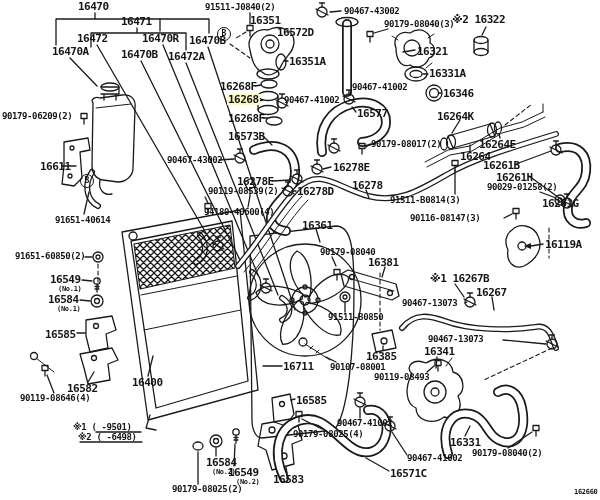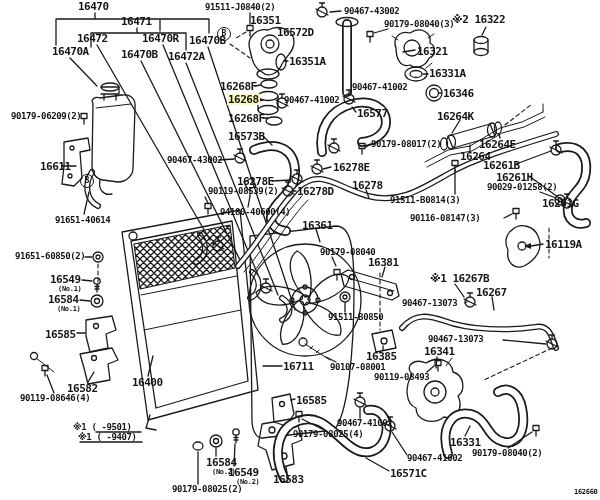--- a/index.html
+++ b/index.html
@@ -349,26 +349,26 @@
       <div class="lbl lg" style="left: 429px; top: 68px;">16331A</div>
       <div class="lbl lg" style="left: 443px; top: 88px;">16346</div>
       <div class="lbl lg" style="left: 289px; top: 56px;">16351A</div>
       <div class="lbl lg" style="left: 220px; top: 81px;">16268F</div>
       <div class="lbl lg hl" style="left: 227px; top: 94px;">16268</div>
       <div class="lbl sm" style="left: 284px; top: 96px;">90467-41002</div>
       <div class="lbl lg" style="left: 228px; top: 113px;">16268F</div>
       <div class="lbl lg" style="left: 228px; top: 131px;">16573B</div>
       <div class="lbl sm" style="left: 352px; top: 83px;">90467-41002</div>
       <div class="lbl lg" style="left: 357px; top: 108px;">16577</div>
-      <div class="lbl sm" style="left: 11px; top: 112px;">90179-06209(2)</div>
+      <div class="lbl sm" style="left: 2px; top: 112px;">90179-06209(2)</div>
       <div class="lbl lg" style="left: 40px; top: 161px;">16611</div>
       <div class="lbl sm" style="left: 167px; top: 156px;">90467-43002</div>
       <div class="lbl sm" style="left: 55px; top: 216px;">91651-40614</div>
       <div class="lbl sm" style="left: 178px; top: 187px; padding-left: 30px;">90119-08539(2)</div>
-      <div class="lbl sm" style="left: 220px; top: 208px; text-align: right;">94180-40600(4)</div>
+      <div class="lbl sm" style="left: 204px; top: 208px; text-align: right;">94180-40600(4)</div>
       <div class="lbl lg" style="left: 237px; top: 176px;">16278E</div>
       <div class="lbl lg" style="left: 333px; top: 162px;">16278E</div>
       <div class="lbl lg" style="left: 297px; top: 186px;">16278D</div>
       <div class="lbl lg" style="left: 352px; top: 180px;">16278</div>
       <div class="lbl sm" style="left: 371px; top: 140px;">90179-08017(2)</div>
       <div class="lbl lg" style="left: 437px; top: 111px;">16264K</div>
       <div class="lbl lg" style="left: 479px; top: 139px;">16264E</div>
       <div class="lbl lg" style="left: 460px; top: 151px;">16264</div>
       <div class="lbl lg" style="left: 483px; top: 160px;">16261B</div>
       <div class="lbl lg" style="left: 496px; top: 172px;">16261H</div>
@@ -381,21 +381,21 @@
       <div class="lbl sm" style="left: 15px; top: 252px;">91651-60850(2)</div>
       <div class="lbl lg" style="left: 50px; top: 274px;">16549</div>
       <div class="lbl xs" style="left: 58px; top: 286px;">(No.1)</div>
       <div class="lbl lg" style="left: 48px; top: 294px;">16584</div>
       <div class="lbl xs" style="left: 57px; top: 306px;">(No.1)</div>
       <div class="lbl lg" style="left: 45px; top: 329px;">16585</div>
       <div class="lbl lg" style="left: 67px; top: 383px;">16582</div>
       <div class="lbl sm" style="left: 20px; top: 394px;">90119-08646(4)</div>
       <div class="lbl lg" style="left: 132px; top: 377px;">16400</div>
       <div class="lbl sm" style="left: 73px; top: 423px;">※1 ( -9501)</div>
-      <div class="lbl sm" style="left: 78px; top: 433px;">※1 ( -9407)</div>
+      <div class="lbl sm" style="left: 78px; top: 433px;">※2 ( -6498)</div>
       <div class="lbl sm" style="left: 320px; top: 248px;">90179-08040</div>
       <div class="lbl lg" style="left: 368px; top: 257px;">16381</div>
       <div class="lbl sm" style="left: 328px; top: 313px;">91511-B0850</div>
       <div class="lbl lg" style="left: 366px; top: 351px;">16385</div>
       <div class="lbl sm" style="left: 330px; top: 363px;">90107-08001</div>
       <div class="lbl sm" style="left: 374px; top: 373px;">90119-08493</div>
       <div class="lbl lg" style="left: 430px; top: 273px;">※1 16267B</div>
       <div class="lbl lg" style="left: 476px; top: 287px;">16267</div>
       <div class="lbl sm" style="left: 402px; top: 299px;">90467-13073</div>
       <div class="lbl sm" style="left: 428px; top: 335px;">90467-13073</div>

